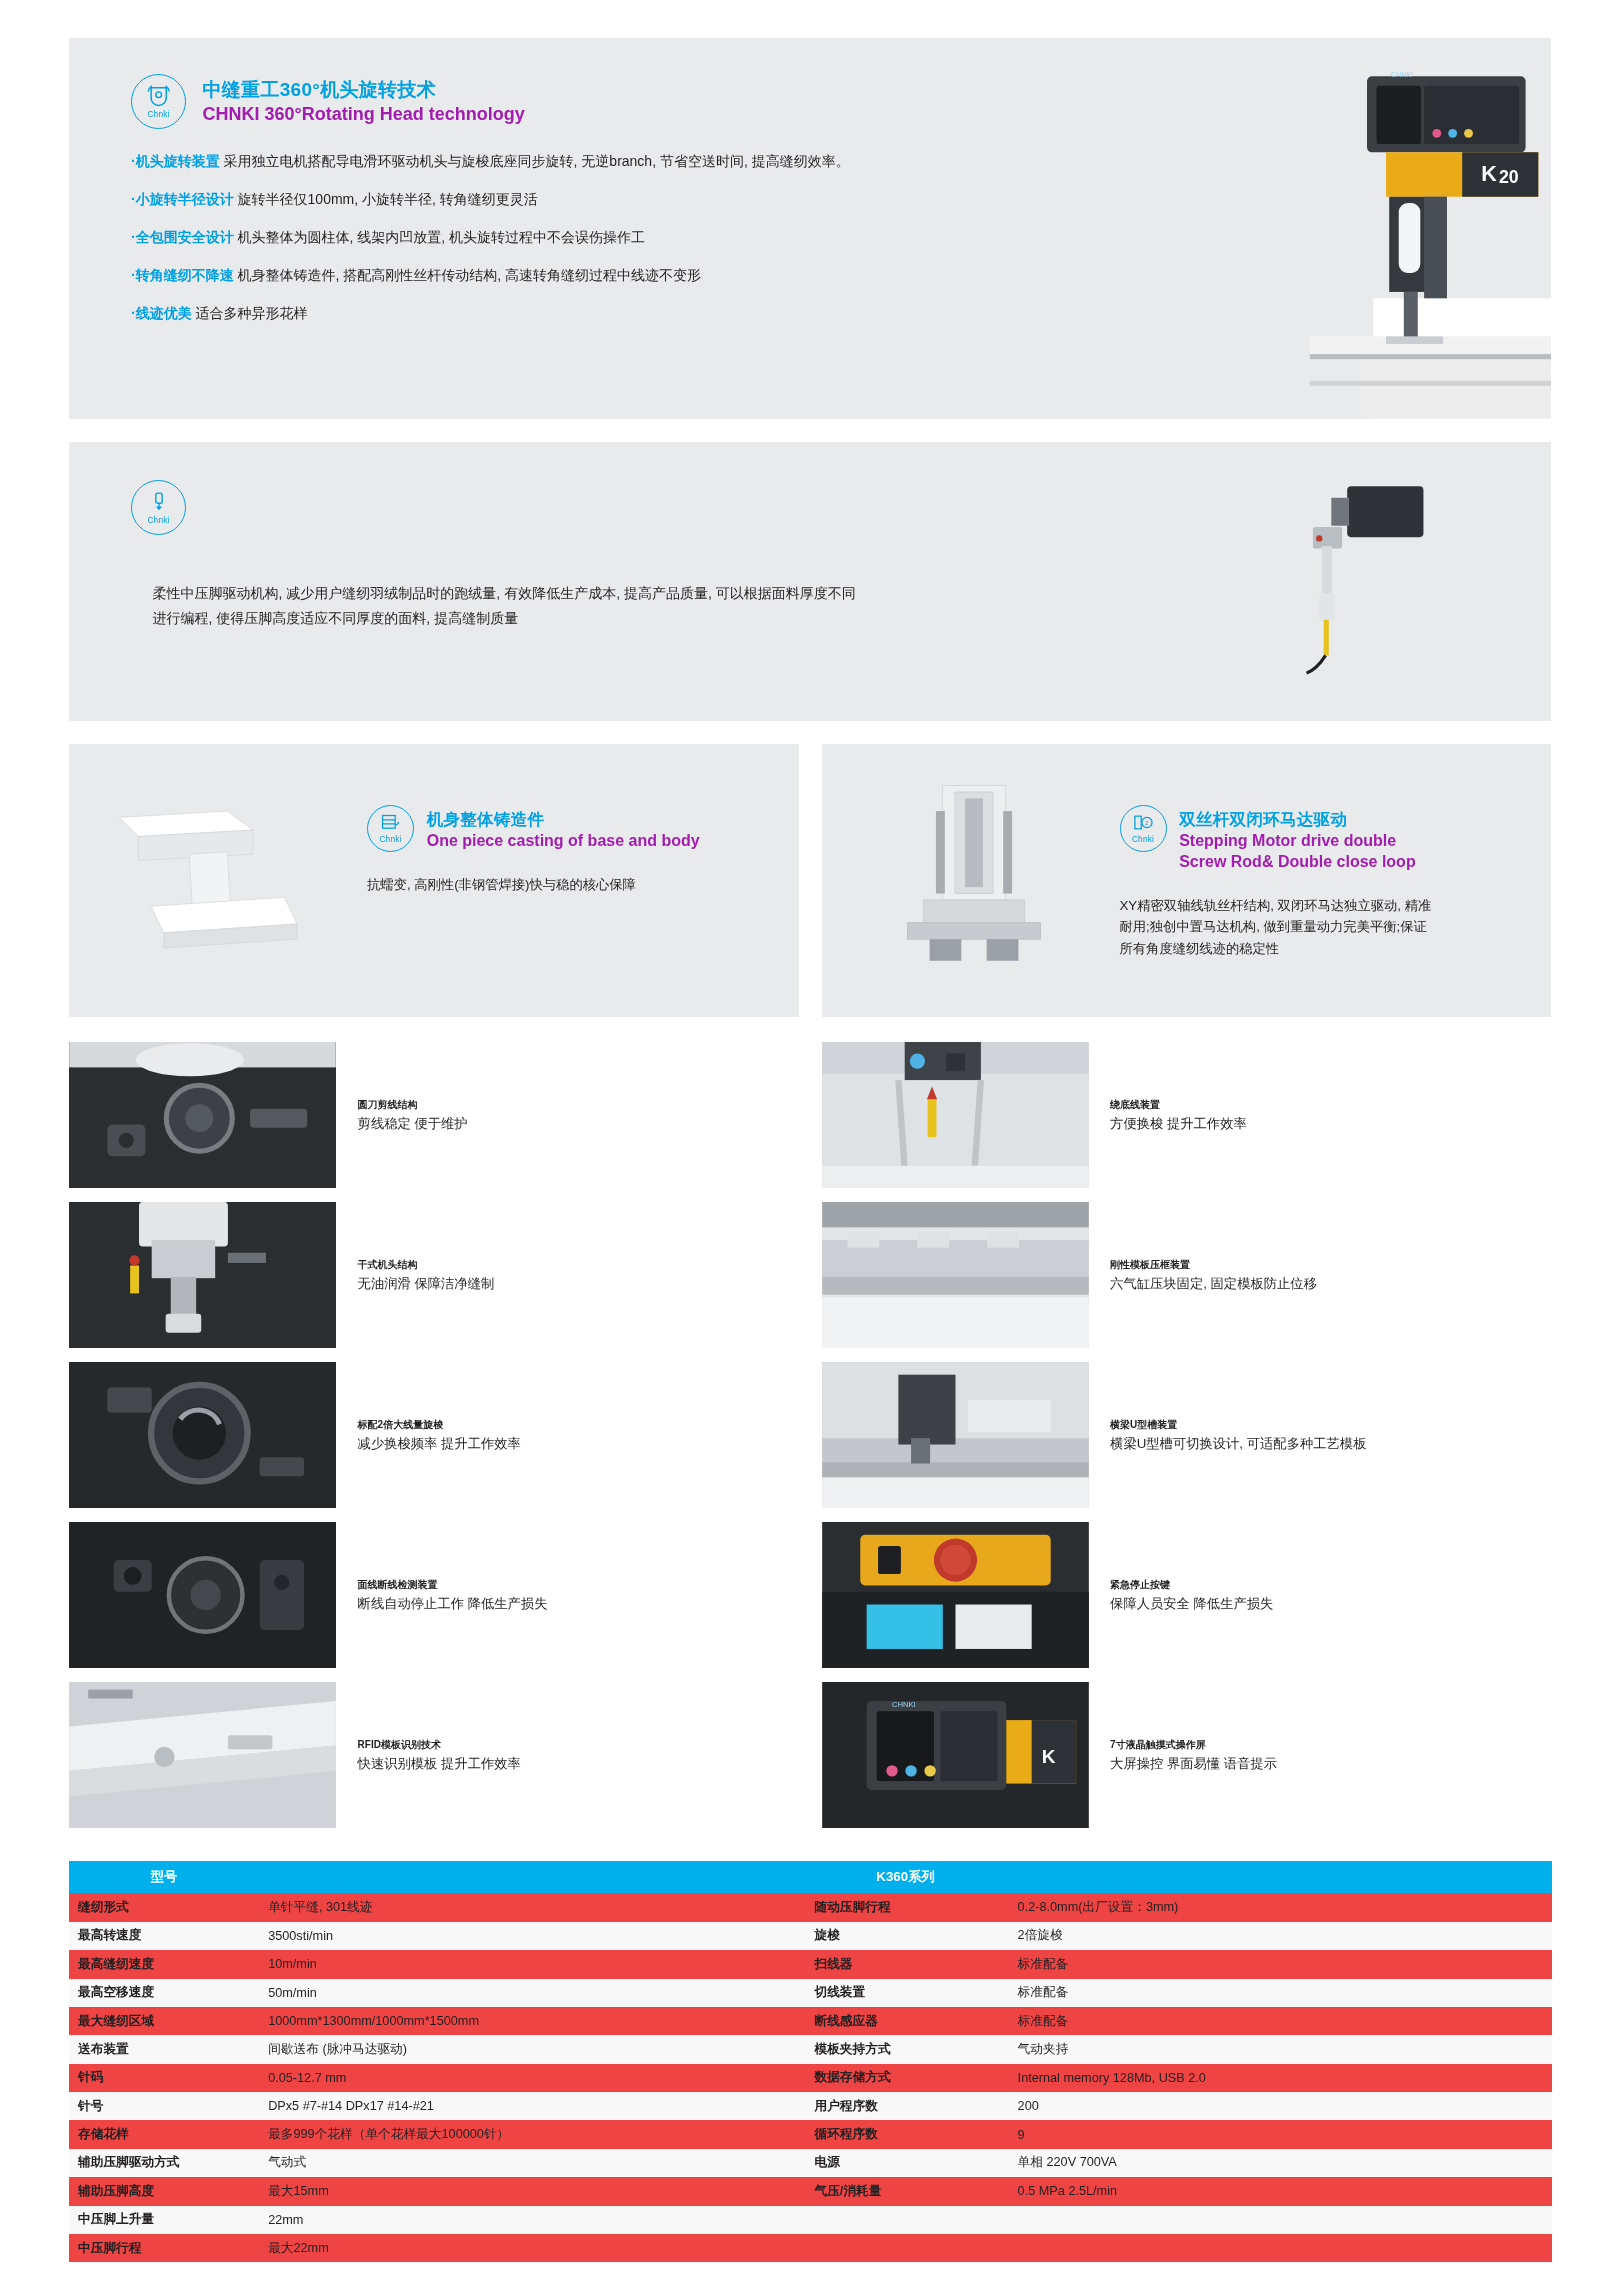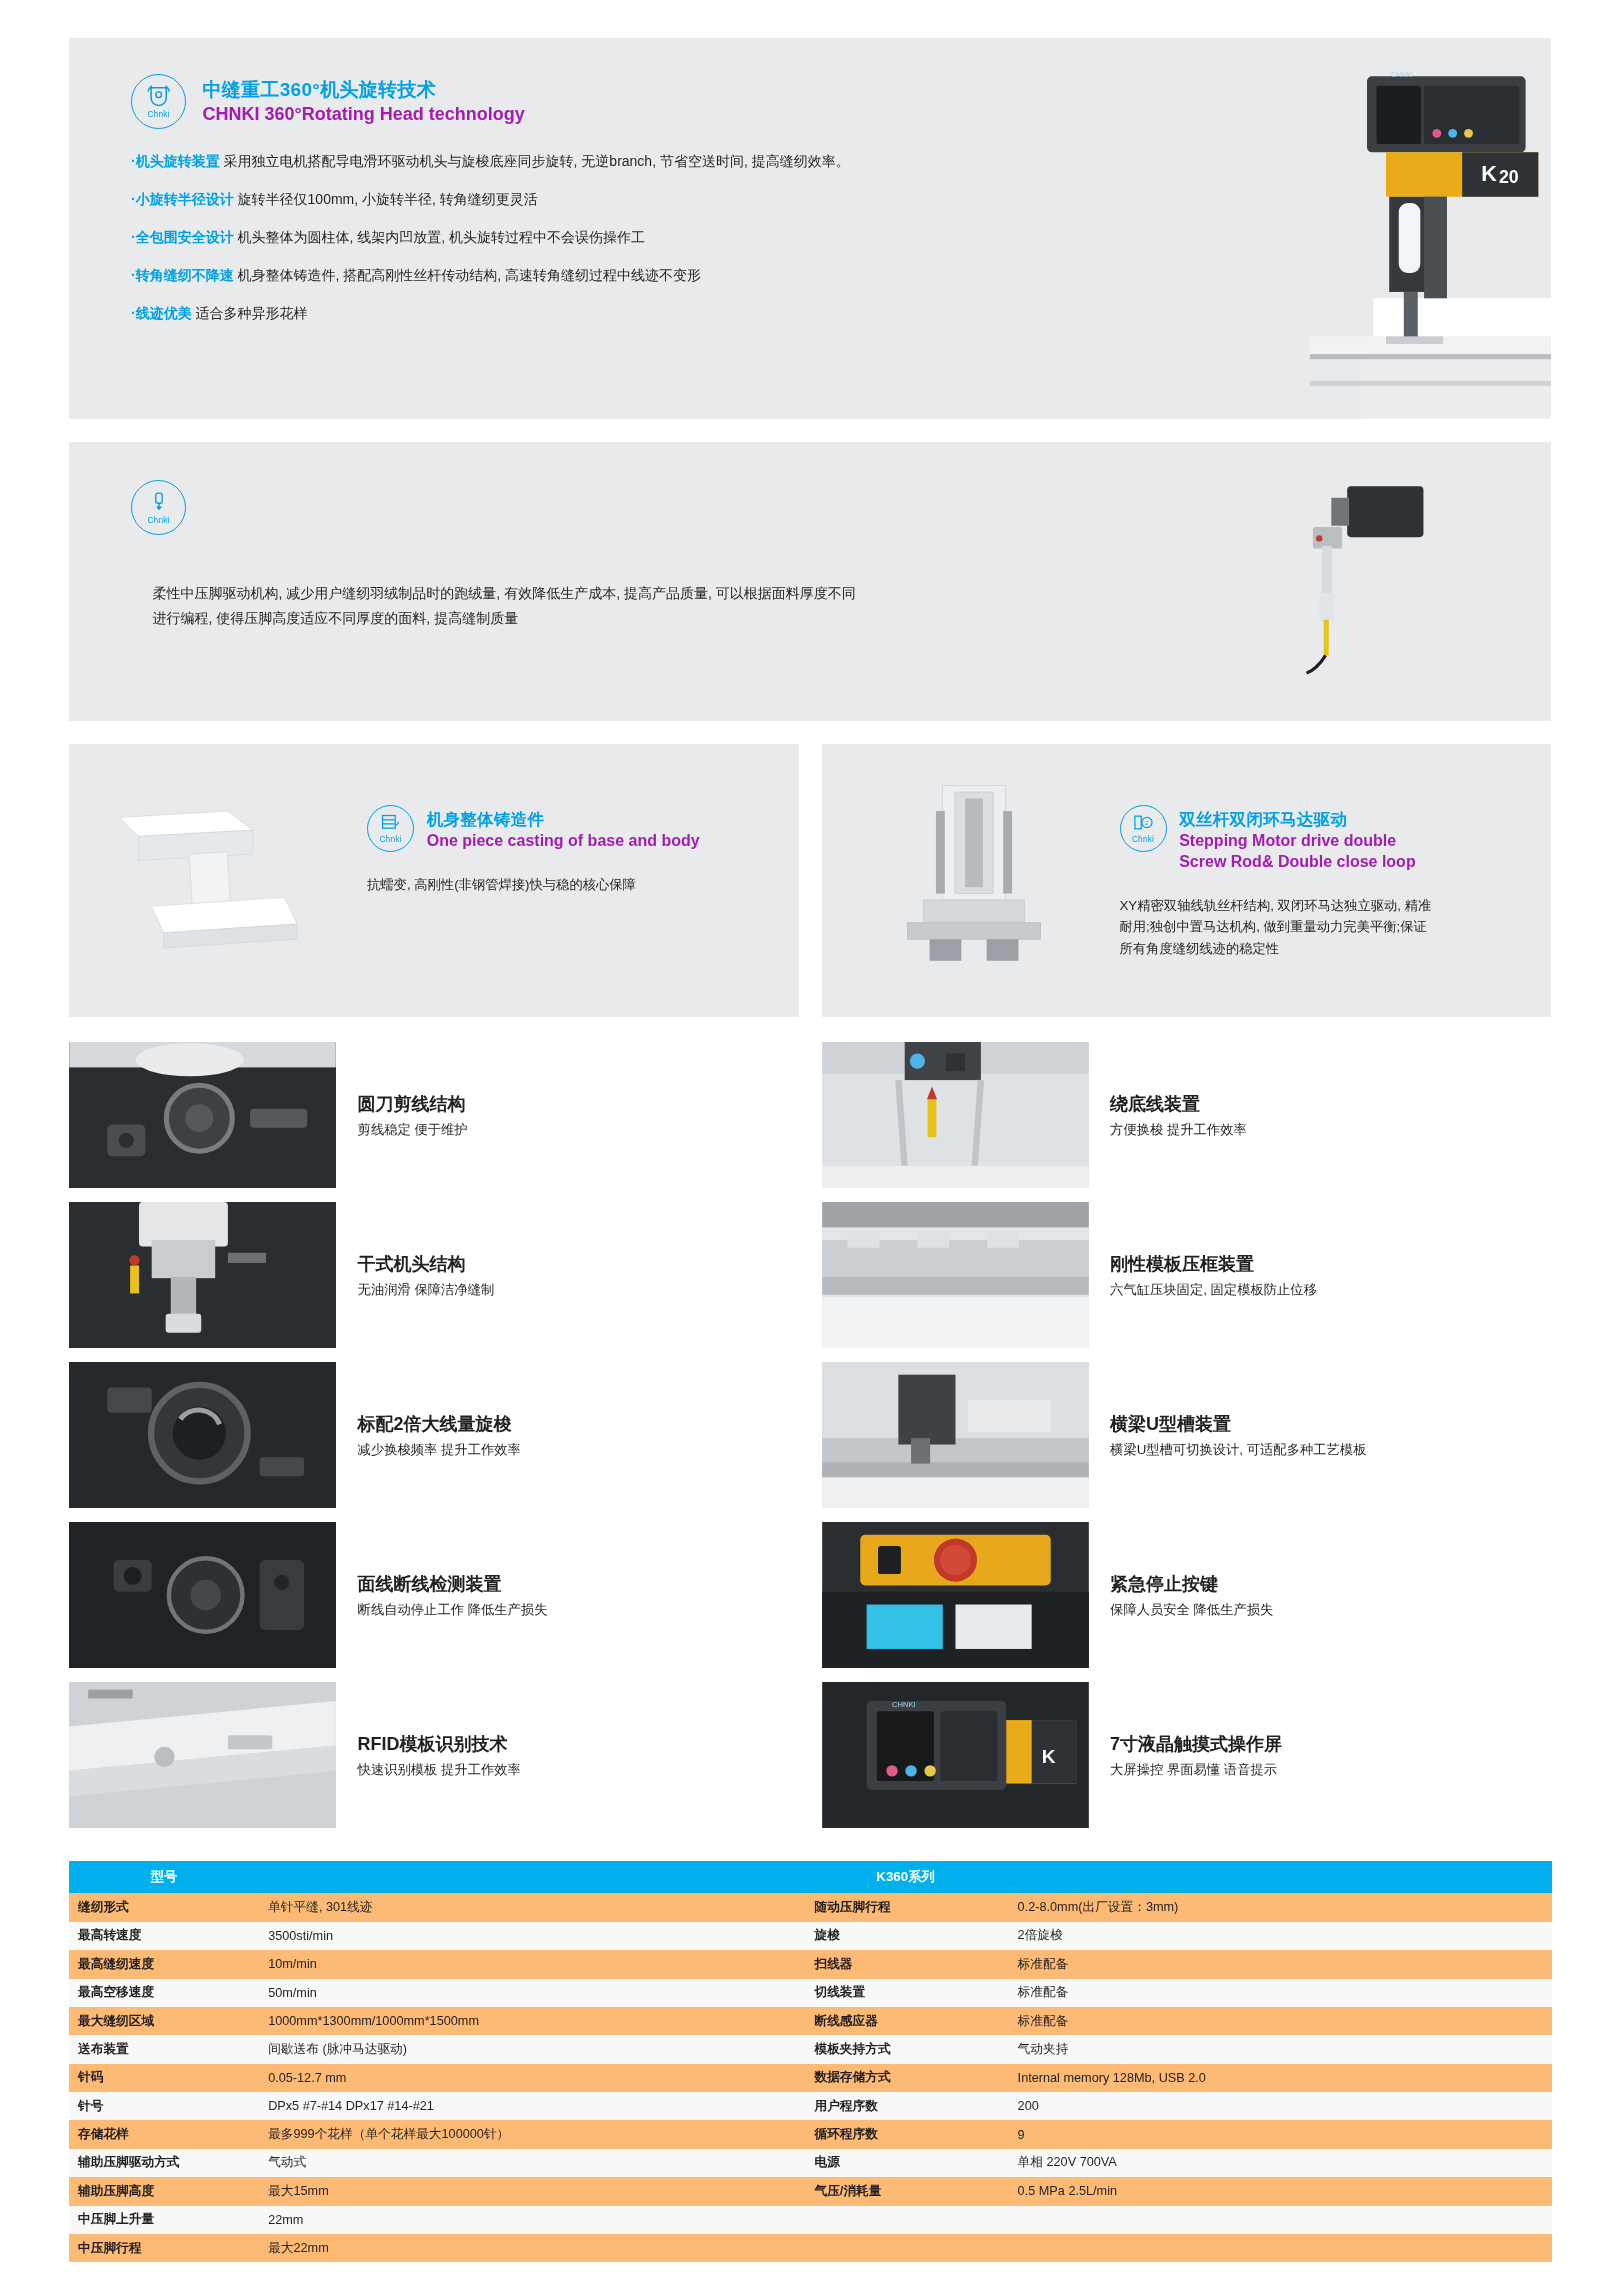--- a/index.html
+++ b/index.html
@@ -85,34 +85,34 @@
   .sec3 .para { margin-top: 21.6px; font-size: 13.3px; color: #231f20; line-height: 1.65; }
   .sec3 .badge { width: 47px; height: 47px; border-width: 1.9px; }
   .sec3 .head-row { gap: 12.7px; }
 
   
   .features { display: flex; gap: 23px; margin-top: 16.5px; }
   .fcol { width: 730px; }
   .frow { display: flex; align-items: center; margin-bottom: 14px; height: 146px; }
   .frow .fimg { width: 267px; height: 146px; flex: 0 0 auto; }
   .frow .fmeta { padding-left: 21.6px; }
-  .fmeta .ft { font-size: 18px; font-weight: bold; color: #231f20; line-height: 1.5; }
+  .fmeta .ft { font-size: 10px; font-weight: bold; color: #231f20; line-height: 1.5; }
   .fmeta .fs { font-size: 13.3px; color: #231f20; line-height: 1.5; margin-top: 2.5px; }
 
   
   table.spec {
     width: 1483px; border-collapse: collapse; margin-top: 19px;
     font-size: 12.7px; color: #231f20;
   }
   table.spec th {
     background: #00b0ec; color: #ffffff; font-size: 13.3px; font-weight: bold;
     padding: 7px 6.3px; text-align: center;
   }
   table.spec td { padding: 5.7px 9px; vertical-align: middle; }
-  table.spec tr.odd td { background: #fdba74; }
+  table.spec tr.odd td { background: #ef4444; }
   table.spec tr.even td { background: #f8f8f8; }
   .c1 { width: 190px; font-weight: bold; }
   .c2 { width: 546px; }
   .c3 { width: 203px; font-weight: bold; }
   .c4 { width: 543px; }
 
   
   .img-photo { background: #d9dcdf; position: relative; overflow: hidden; }
   .img-dark { background: #2e3236; }
 </style>

